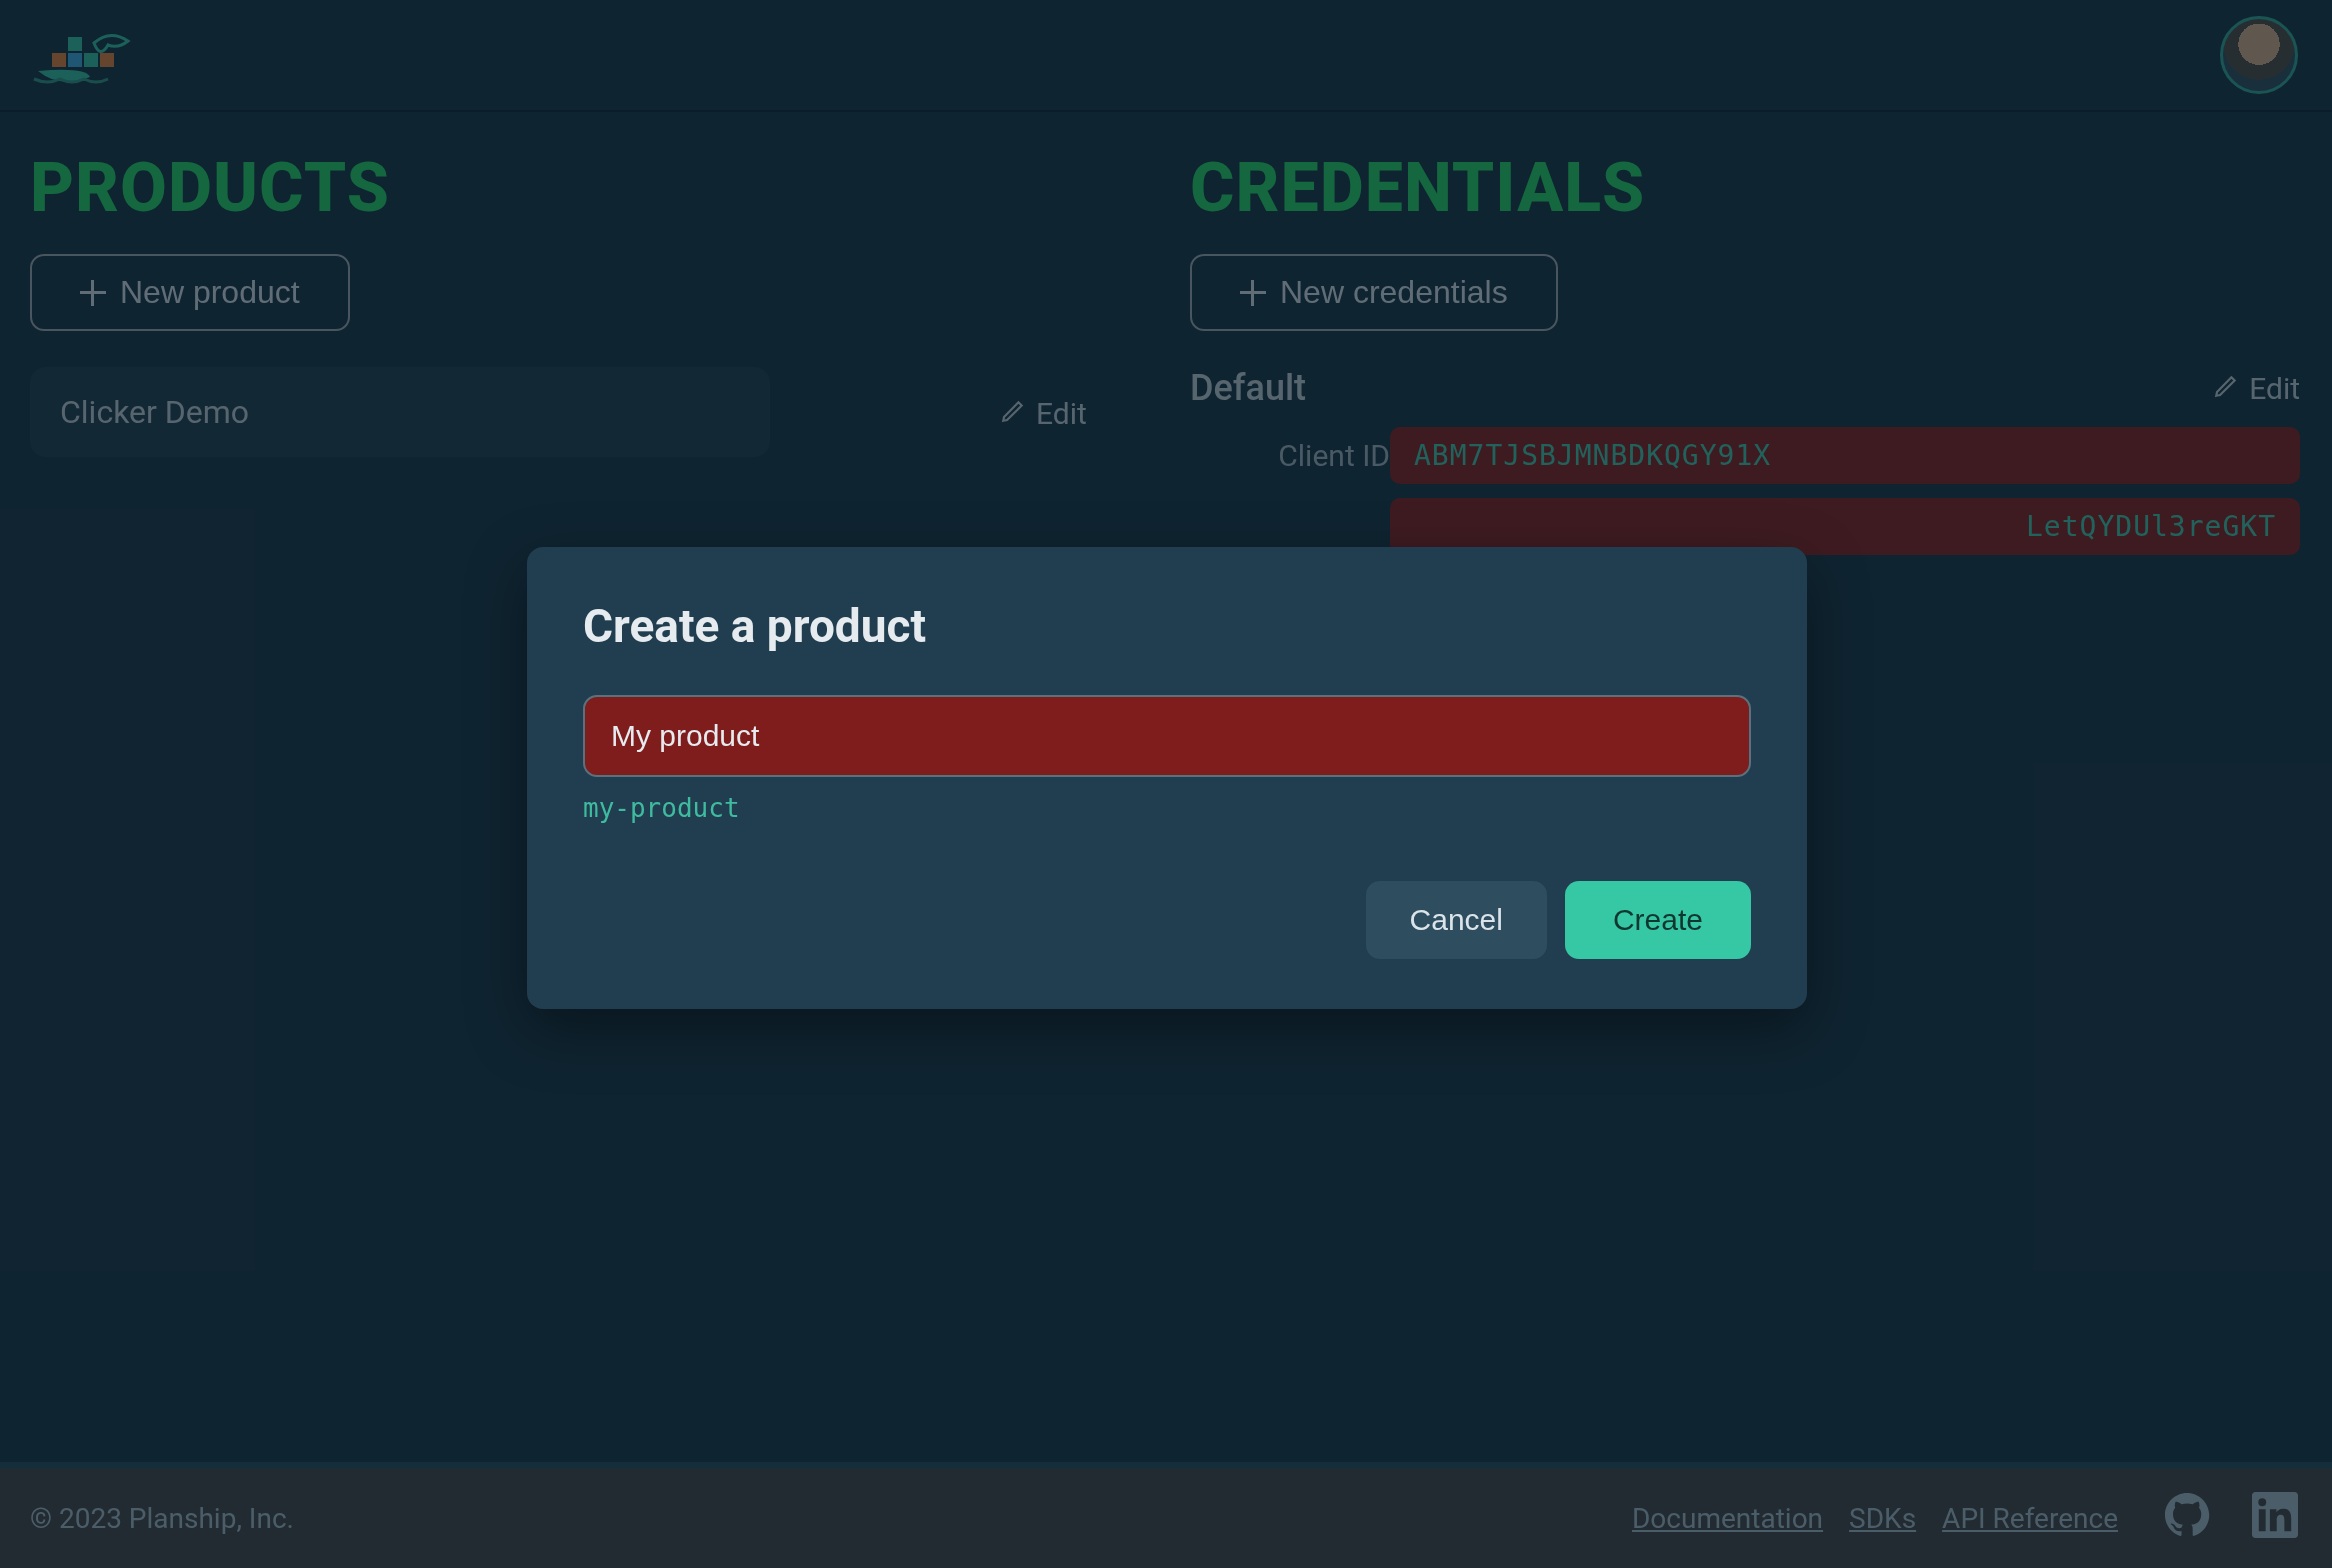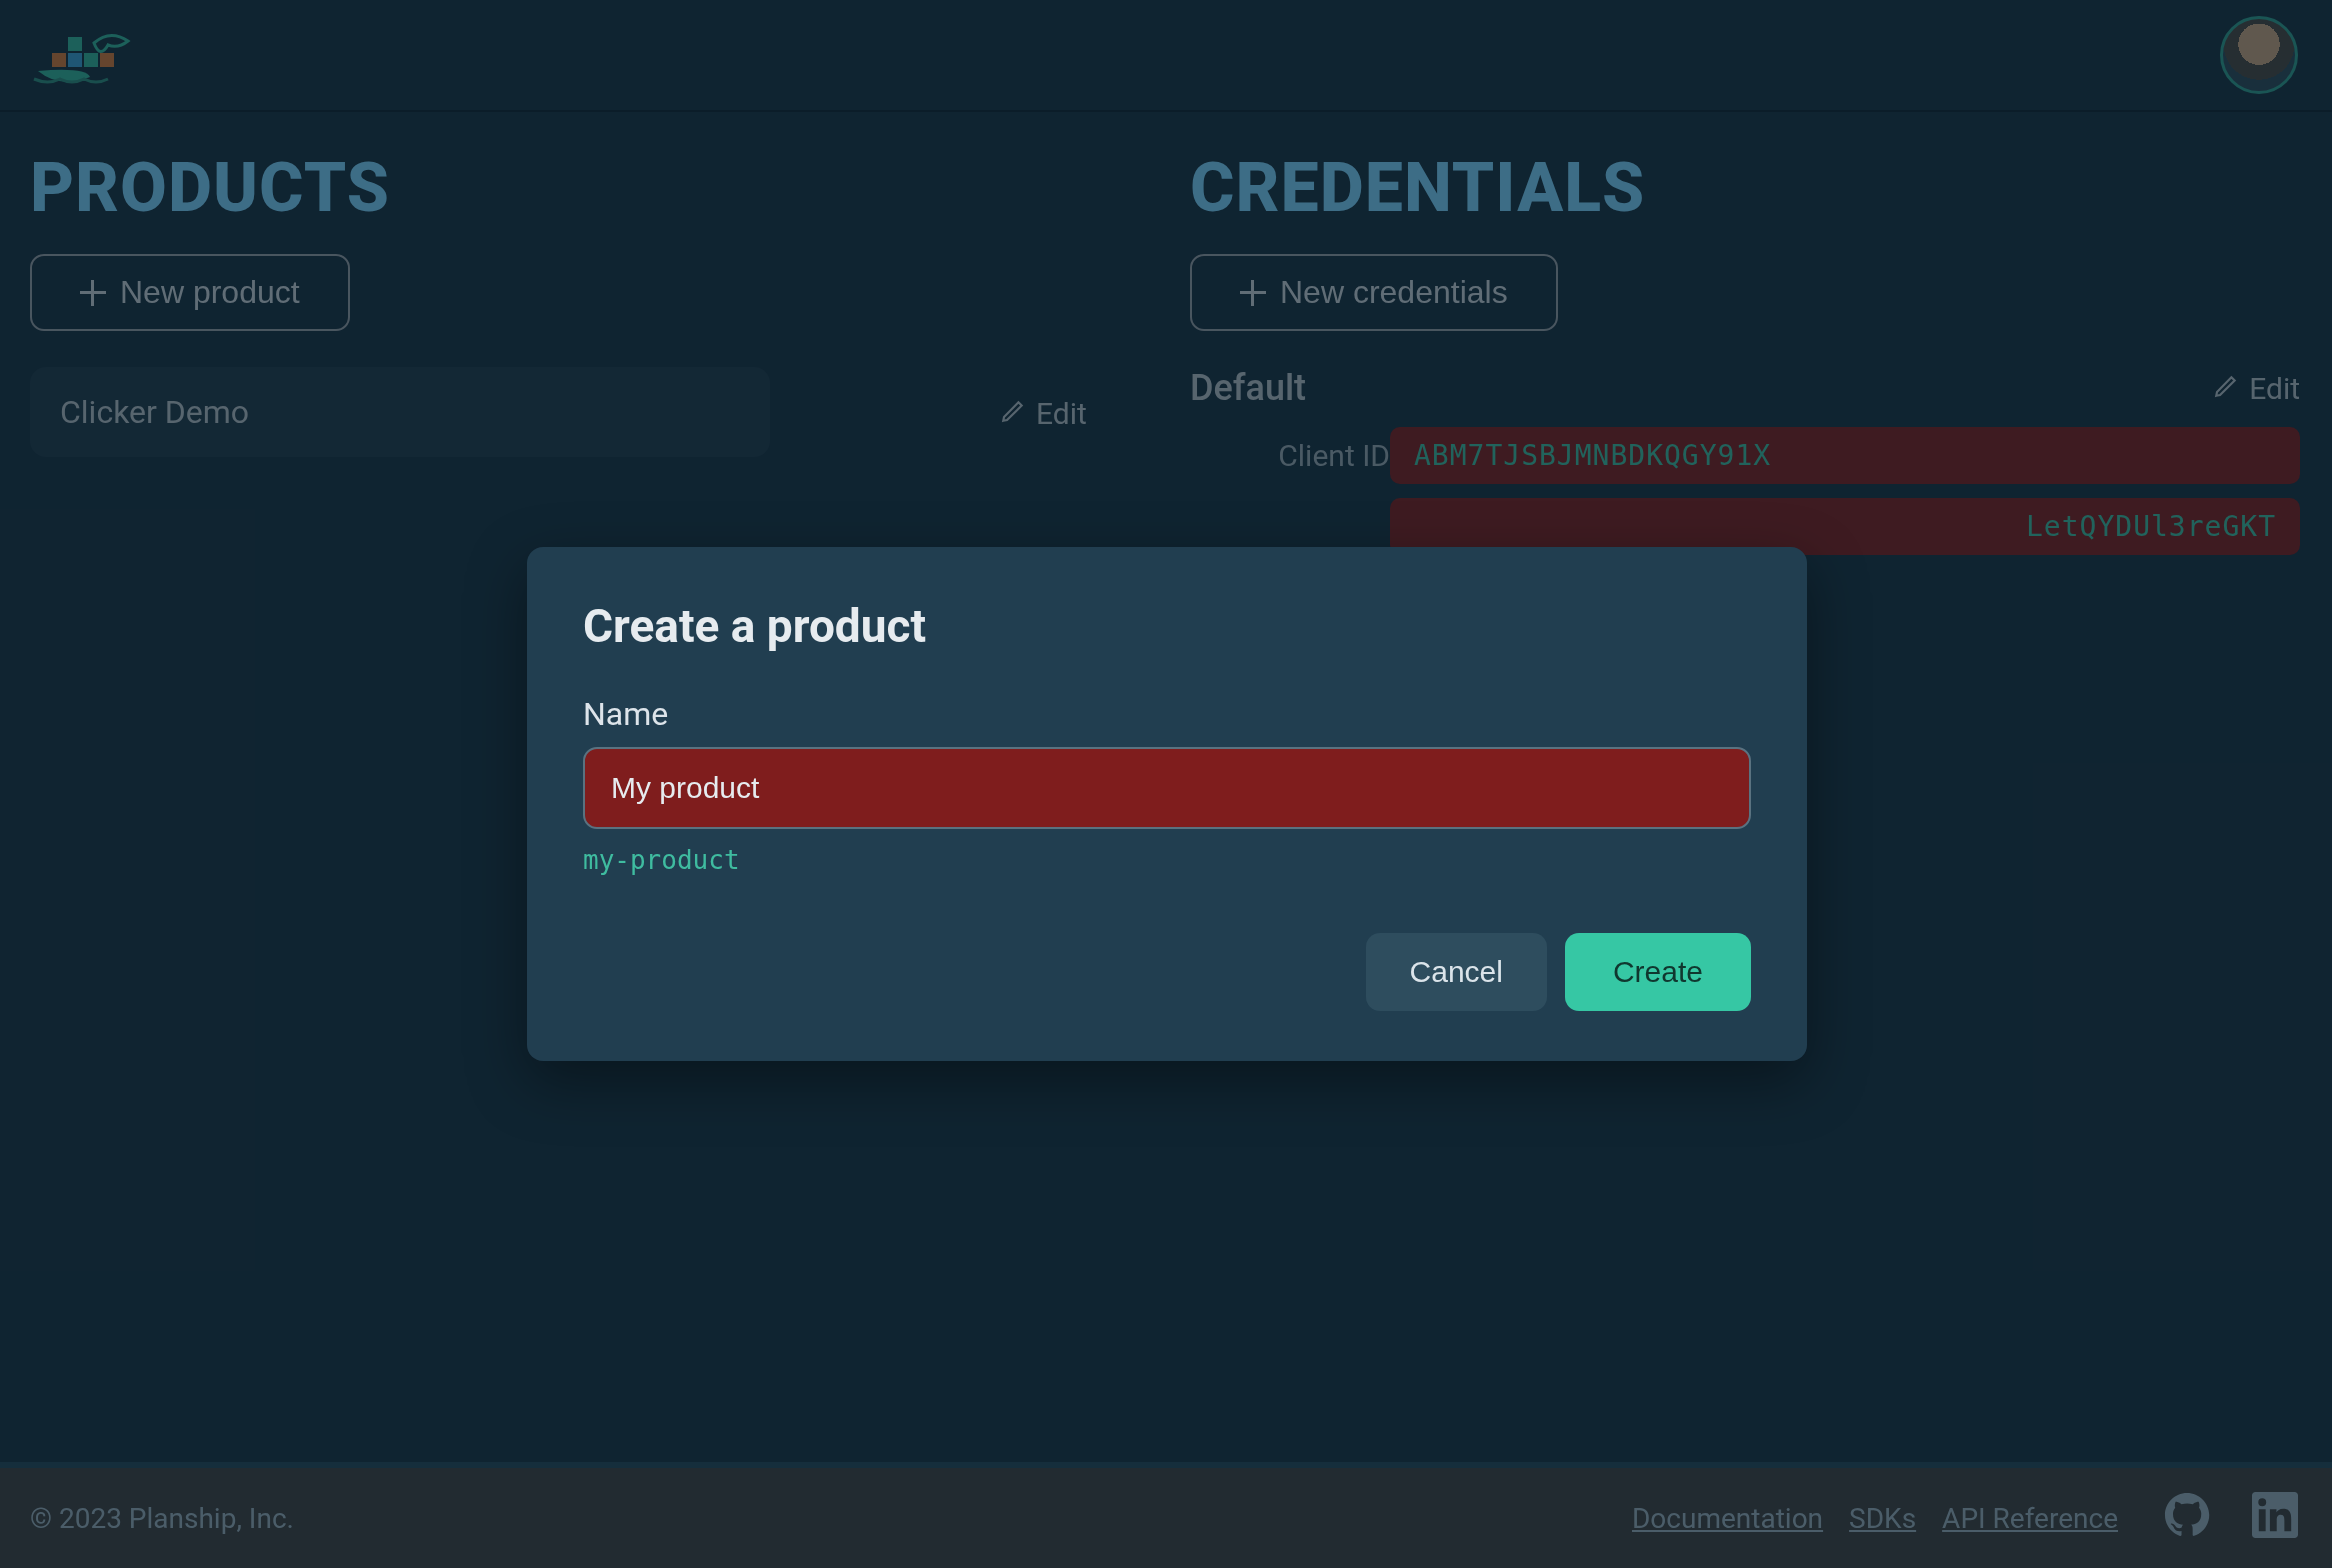--- a/index.html
+++ b/index.html
@@ -42,21 +42,21 @@
       padding: 36px 30px 0 30px;
       gap: 50px;
     }
     .col {
       width: 1110px;
     }
     .section-title {
       font-size: 68px;
       font-weight: 800;
       letter-spacing: 1px;
-      color: #7dd3fc;
+      color: #22c55e;
       margin-bottom: 26px;
     }
     .btn-outline {
       display: inline-flex;
       align-items: center;
       gap: 14px;
       border: 2px solid #989fa7;
       color: #cbd3da;
       background: transparent;
       font-size: 32px;
@@ -321,21 +321,20 @@
       <div class="cred-value partial">LetQYDUl3reGKT</div>
     </div>
   </div>
 
 </div>
 
 <div class="overlay"></div>
 
 <div class="modal">
   <h2 class="modal-title">Create a product</h2>
-  <label class="field-label">Name</label>
   <input class="text-input" type="text" value="My product" style="">
   <div class="slug">my-product</div>
   <div class="modal-actions">
     <button class="btn-secondary">Cancel</button>
     <button class="btn-primary">Create</button>
   </div>
 </div>
 
 <div class="footer-divider"></div>
 <div class="footer">

